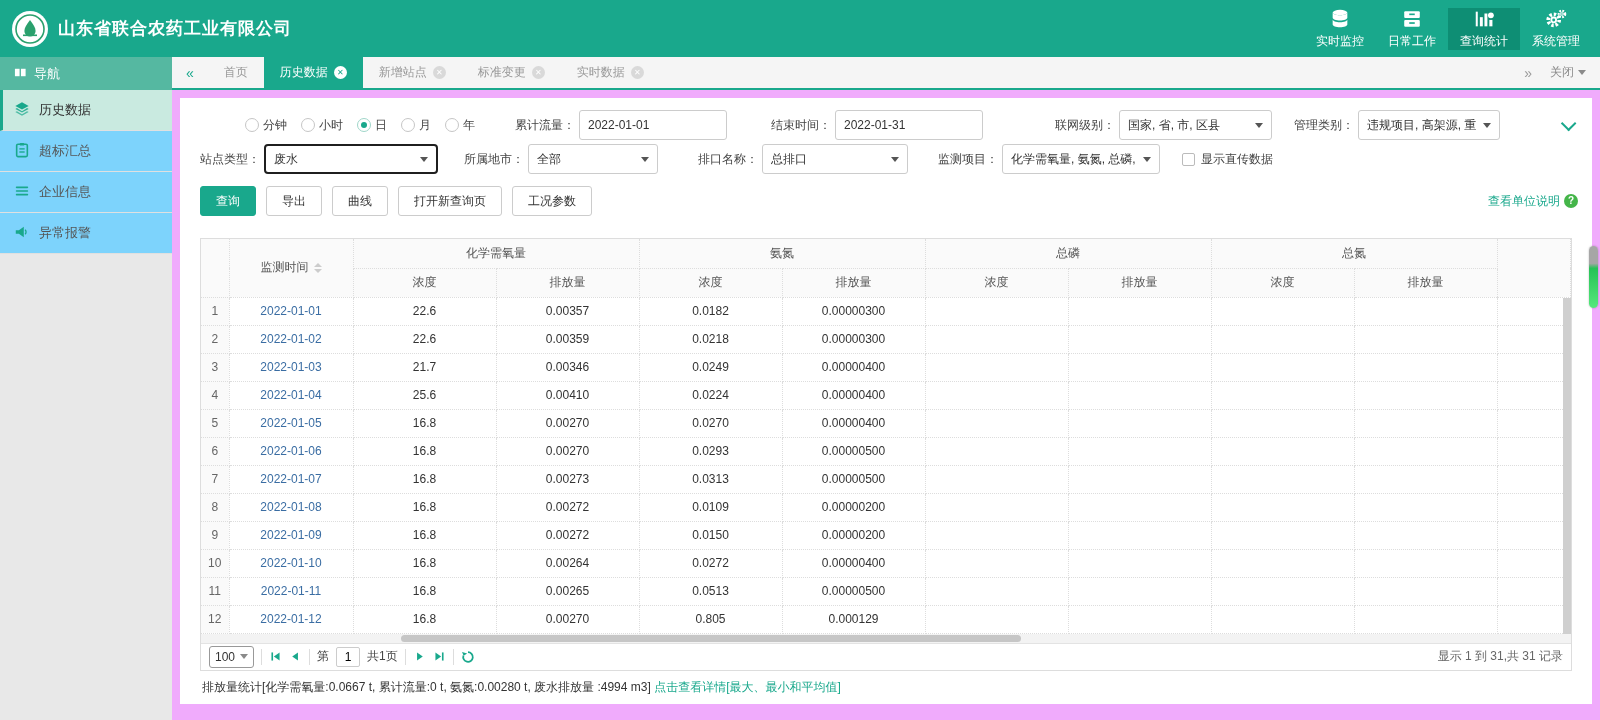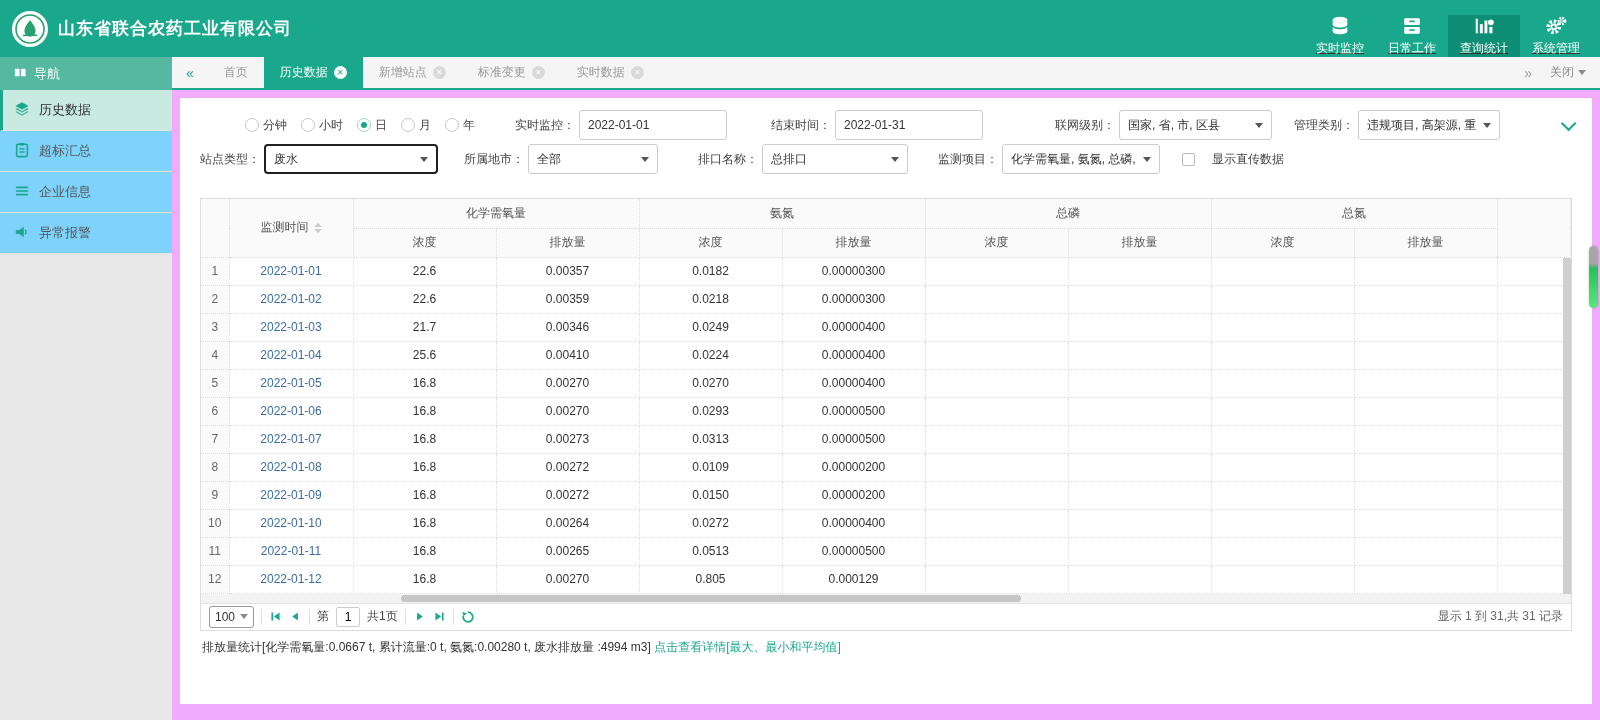--- a/index.html
+++ b/index.html
@@ -4,21 +4,21 @@
 <style>
   * { box-sizing: border-box; margin: 0; padding: 0; }
   html,body { width:1600px; height:720px; overflow:hidden;
     font-family:"Liberation Sans","DejaVu Sans",sans-serif; font-size:12px; color:#333; background:#ececec; }
 
   
   .topbar { height:57px; background:#19a88c; display:flex; align-items:center; justify-content:space-between; }
   .brand { display:flex; align-items:center; padding-left:10px; }
   .logo { width:40px; height:40px; flex:0 0 auto; }
   .company { color:#fff; font-size:17px; font-weight:bold; letter-spacing:1px; margin-left:8px; }
-  .topnav { display:flex; height:56px; align-items:flex-end; padding-right:8px;text-decoration:underline; }
+  .topnav { display:flex; height:56px; align-items:center; padding-right:8px; }
   .topnav-item { width:72px; display:flex; flex-direction:column; align-items:center; justify-content:center; gap:3px; color:#fff; cursor:pointer; }
   .topnav-item.active { background:#0e8e74; }
   .topnav-item .lbl { font-size:12px; }
   .topnav-item svg { display:block; }
 
   
   .main { display:flex; height:663px; }
   .sidebar { width:172px; background:#e8e8e8; flex:0 0 auto; }
   .side-title { height:33px; background:#55b8a1; color:#fff; font-size:13px; display:flex; align-items:center; padding-left:14px; gap:7px; }
   .side-item { height:41px; display:flex; align-items:center; gap:9px; padding-left:14px; background:#7dd3fc;
@@ -55,21 +55,21 @@
   .radio.checked .dot::after { content:""; position:absolute; left:3px; top:3px; width:6px; height:6px; border-radius:50%; background:#19a88c; }
 
   .tinput { height:30px; border:1px solid #ccc; border-radius:3px; padding:0 8px; font-size:12px; color:#333;
     font-family:"Liberation Sans","DejaVu Sans",sans-serif; background:#fff; }
   .sel { height:30px; border:1px solid #ccc; border-radius:3px; background:#fff; display:flex; align-items:center;
     padding:0 8px; cursor:pointer; }
   .sel .val { flex:1; white-space:nowrap; overflow:hidden; color:#333; }
   .sel .sarrow { width:0; height:0; border-left:4px solid transparent; border-right:4px solid transparent; border-top:5px solid #555; margin-left:6px; flex:0 0 auto; }
   .sel.focused { border:2px solid #1f1f1f; border-radius:4px; }
 
-  .chk { display:flex; align-items:center; gap:17px; cursor:pointer; color:#444;text-align:right; }
+  .chk { display:flex; align-items:center; gap:6px; cursor:pointer; color:#444;text-align:right; }
   .chk .box { width:13px; height:13px; border:1px solid #bbb; background:#fff; border-radius:2px; }
 
   .collapse-chevron { margin-left:auto; margin-right:10px; width:11px; height:11px; border-right:2px solid #19a88c; border-bottom:2px solid #19a88c; transform:rotate(45deg) translateY(-3px); cursor:pointer; }
 
   .btnrow { display:flex; align-items:center; margin:10px 0 0 10px; }
   .btn { height:30px; padding:0 15px; border:1px solid #ccc; border-radius:3px; background:#fff; color:#333;
     font-size:12px; cursor:pointer; font-family:"Liberation Sans","DejaVu Sans",sans-serif; }
   .btn + .btn { margin-left:10px; }
   .btn.primary { background:#19a88c; border-color:#19a88c; color:#fff; }
   .help-link { margin-left:auto; margin-right:4px; color:#19a88c; display:flex; align-items:center; gap:4px; cursor:pointer; }
@@ -275,21 +275,21 @@
             </span>
           <span class="radio">
               <span class="dot"></span>
               <span>月</span>
             </span>
           <span class="radio">
               <span class="dot"></span>
               <span>年</span>
             </span>
 
-          <span class="flabel" style="margin-left:26px">实时监控：</span>
+          <span class="flabel" style="margin-left:26px">累计流量：</span>
           <input class="tinput" style="width: 148px;" value="2022-01-01">
 
           <span class="flabel" style="margin-left:44px">结束时间：</span>
           <input class="tinput" style="width: 148px;" value="2022-01-31">
 
           <span class="flabel" style="margin-left:72px">联网级别：</span>
           <div class="sel" style="width:153px">
             <span class="val">国家, 省, 市, 区县</span>
             <i class="sarrow"></i>
           </div>
@@ -327,20 +327,31 @@
             <span class="val">化学需氧量, 氨氮, 总磷, 总</span>
             <i class="sarrow"></i>
           </div>
 
           <span class="chk" style="margin-left:22px">
             <span class="box"></span>
             <span>显示直传数据</span>
           </span>
         </div>
 
+        <div class="btnrow">
+          <button class="btn primary">查询</button>
+          <button class="btn">导出</button>
+          <button class="btn">曲线</button>
+          <button class="btn">打开新查询页</button>
+          <button class="btn">工况参数</button>
+          <span class="help-link">
+            <span>查看单位说明</span>
+            <span class="help-badge">?</span>
+          </span>
+        </div>
 
         <div class="table-box">
           <table class="grid">
             <colgroup>
               <col style="width:28px">
                 <col style="width:124px">
               <col style="width:143px">
                 <col style="width:143px">
                 <col style="width:143px">
                 <col style="width:143px">

